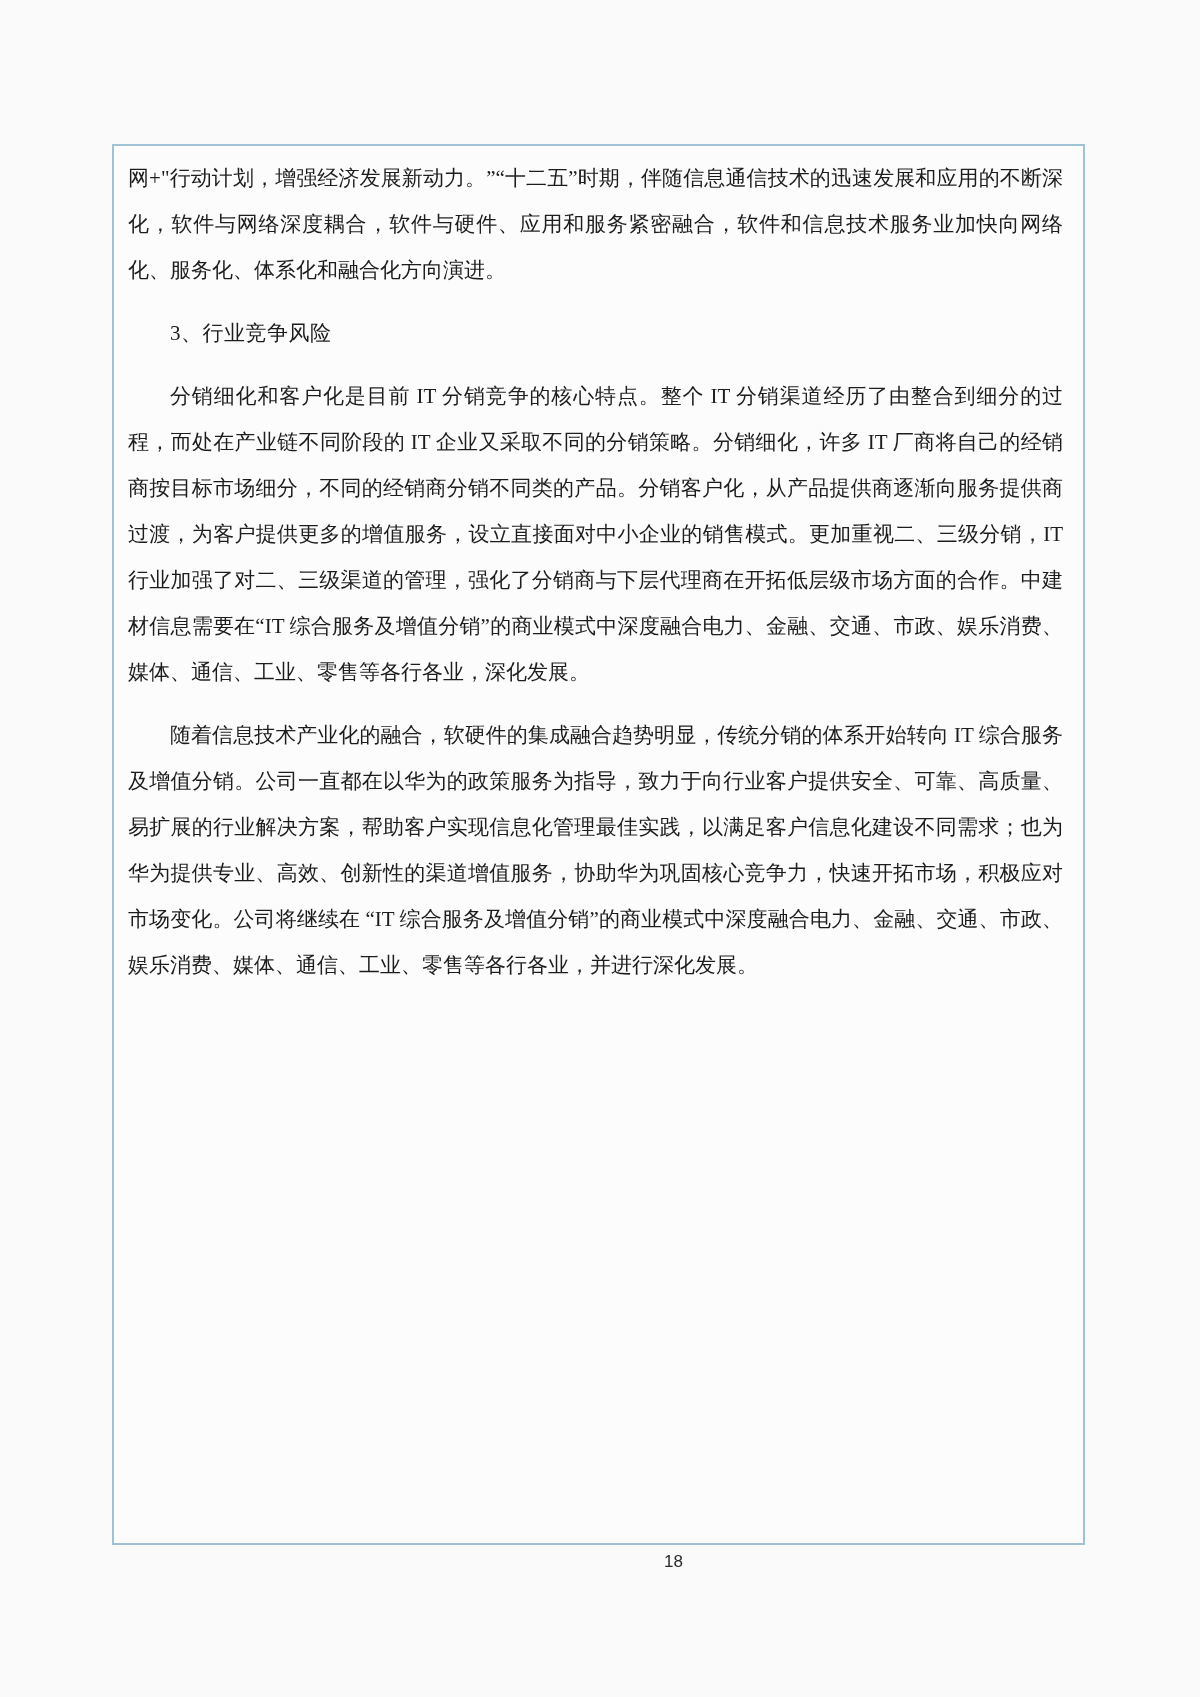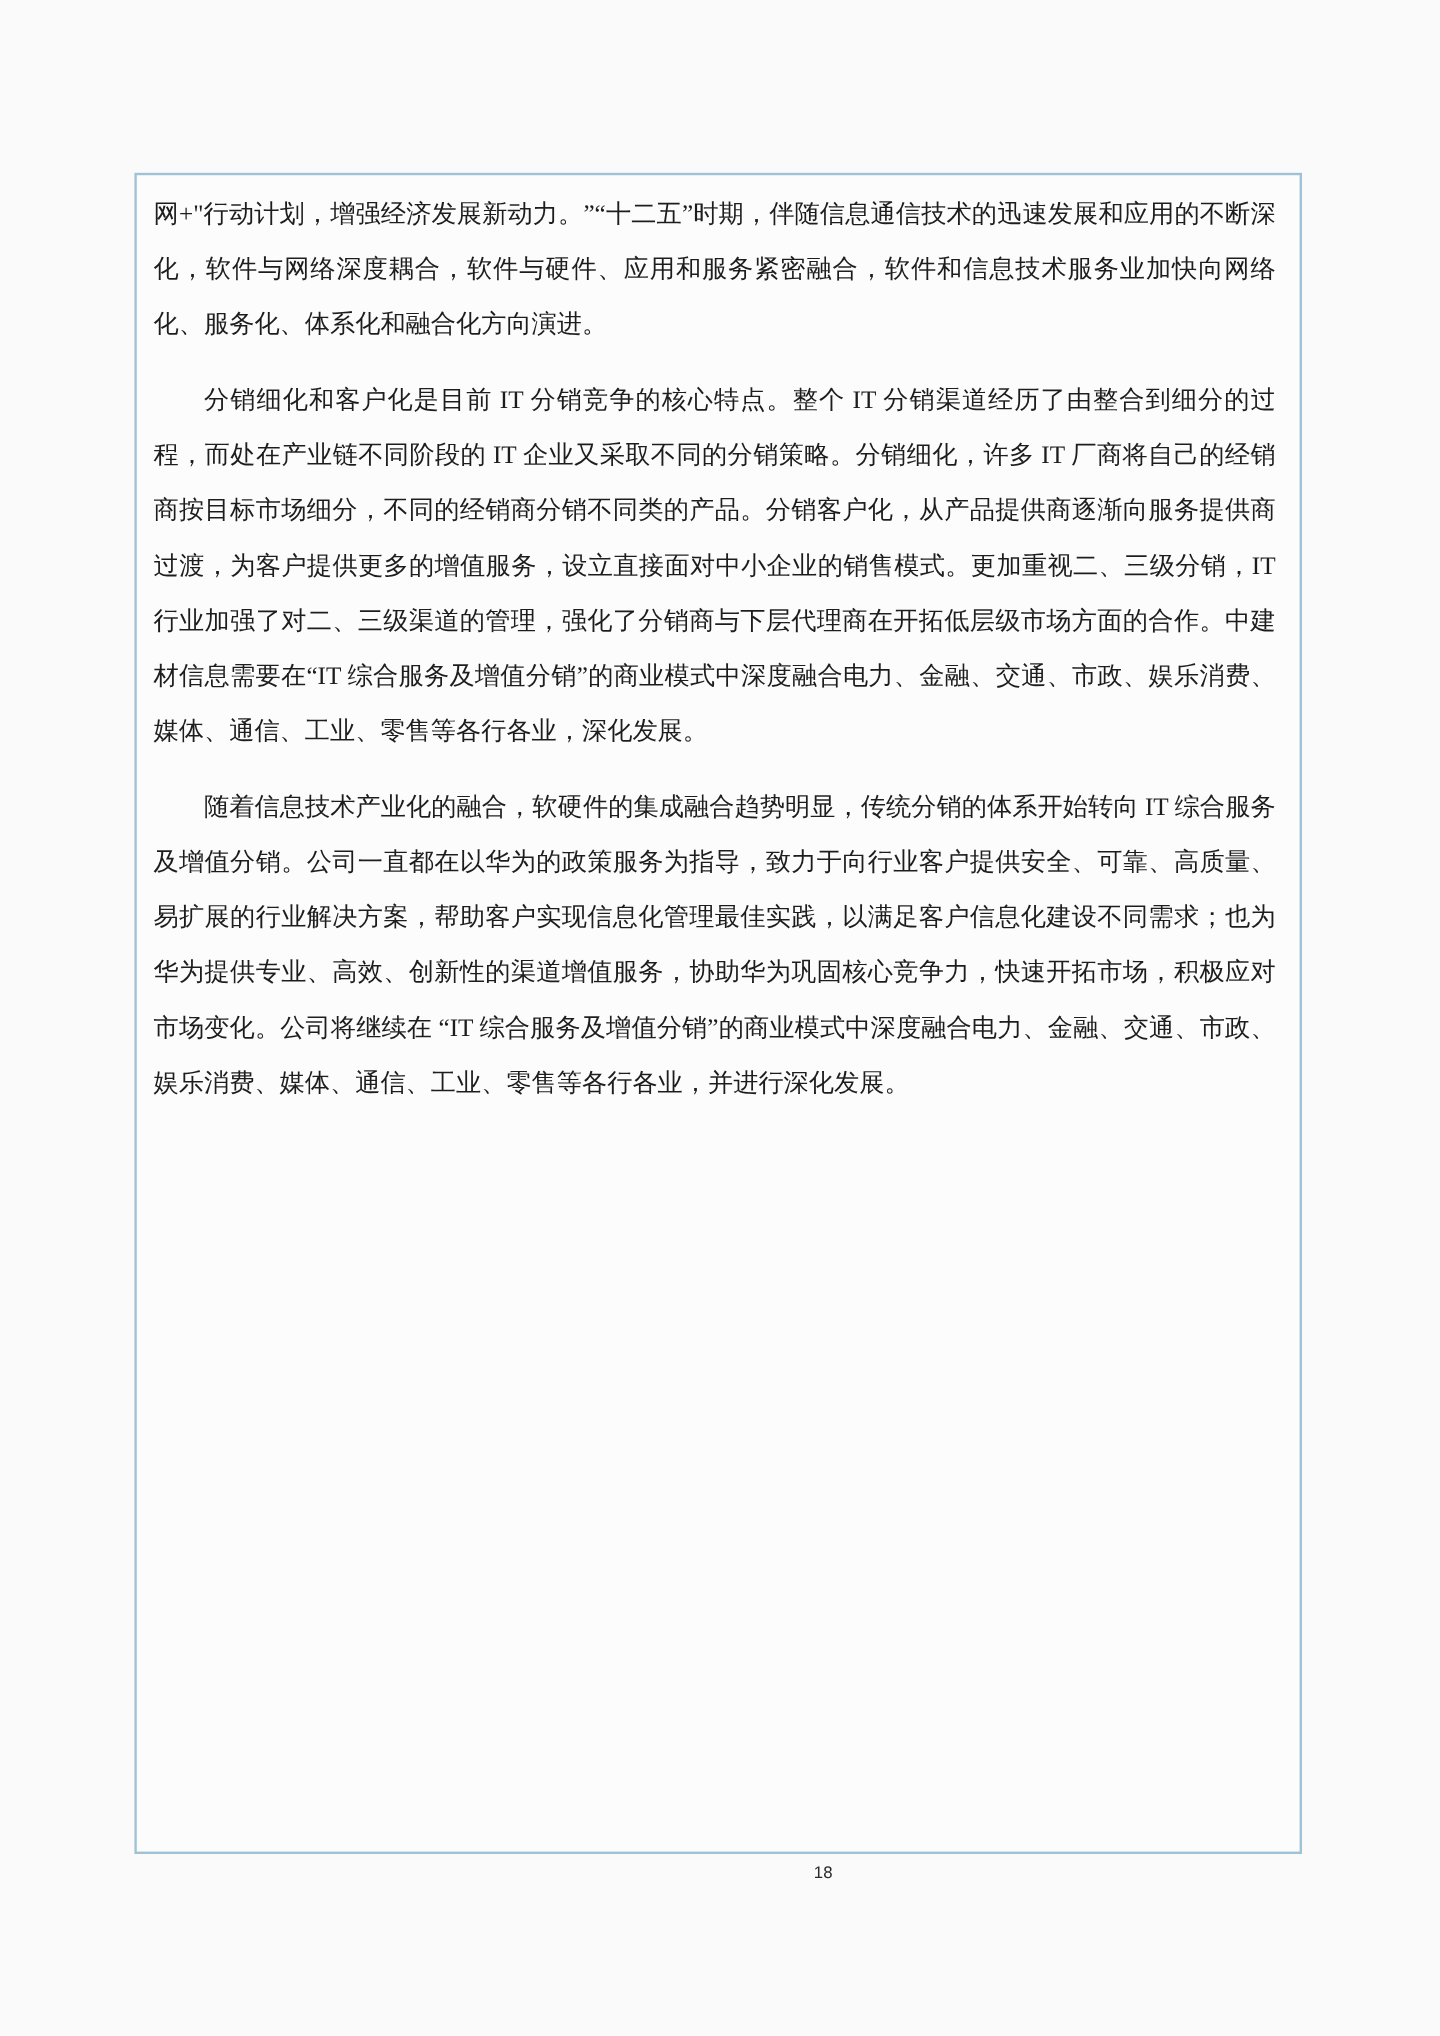--- a/index.html
+++ b/index.html
@@ -42,28 +42,29 @@
   .block.heading {
     text-align: left;
     letter-spacing: 0.5px;
   }
 
   .page-number {
     position: absolute;
     top: 1552px;
     left: 664px;
     width: 44px;
-    text-align: center;
+    text-align: left;
     font-family: "Liberation Sans", "DejaVu Sans", sans-serif;
-    font-size: 14px;
+    font-size: 17px;
     color: var(--pagenum-color, #2b2b2b);
   }
 </style>
 </head>
 <body>
 
 <div class="content-box">
     <div class="block">网+"行动计划，增强经济发展新动力。”“十二五”时期，伴随信息通信技术的迅速发展和应用的不断深化，软件与网络深度耦合，软件与硬件、应用和服务紧密融合，软件和信息技术服务业加快向网络化、服务化、体系化和融合化方向演进。</div>
+    <div class="block indent heading">3、行业竞争风险</div>
     <div class="block indent">分销细化和客户化是目前 IT 分销竞争的核心特点。整个 IT 分销渠道经历了由整合到细分的过程，而处在产业链不同阶段的 IT 企业又采取不同的分销策略。分销细化，许多 IT 厂商将自己的经销商按目标市场细分，不同的经销商分销不同类的产品。分销客户化，从产品提供商逐渐向服务提供商过渡，为客户提供更多的增值服务，设立直接面对中小企业的销售模式。更加重视二、三级分销，IT 行业加强了对二、三级渠道的管理，强化了分销商与下层代理商在开拓低层级市场方面的合作。中建材信息需要在“IT 综合服务及增值分销”的商业模式中深度融合电力、金融、交通、市政、娱乐消费、媒体、通信、工业、零售等各行各业，深化发展。</div>
     <div class="block indent">随着信息技术产业化的融合，软硬件的集成融合趋势明显，传统分销的体系开始转向 IT 综合服务及增值分销。公司一直都在以华为的政策服务为指导，致力于向行业客户提供安全、可靠、高质量、易扩展的行业解决方案，帮助客户实现信息化管理最佳实践，以满足客户信息化建设不同需求；也为华为提供专业、高效、创新性的渠道增值服务，协助华为巩固核心竞争力，快速开拓市场，积极应对市场变化。公司将继续在 “IT 综合服务及增值分销”的商业模式中深度融合电力、金融、交通、市政、娱乐消费、媒体、通信、工业、零售等各行各业，并进行深化发展。</div>
   </div>
 
 <div class="page-number">18</div>
 
 </body></html>

